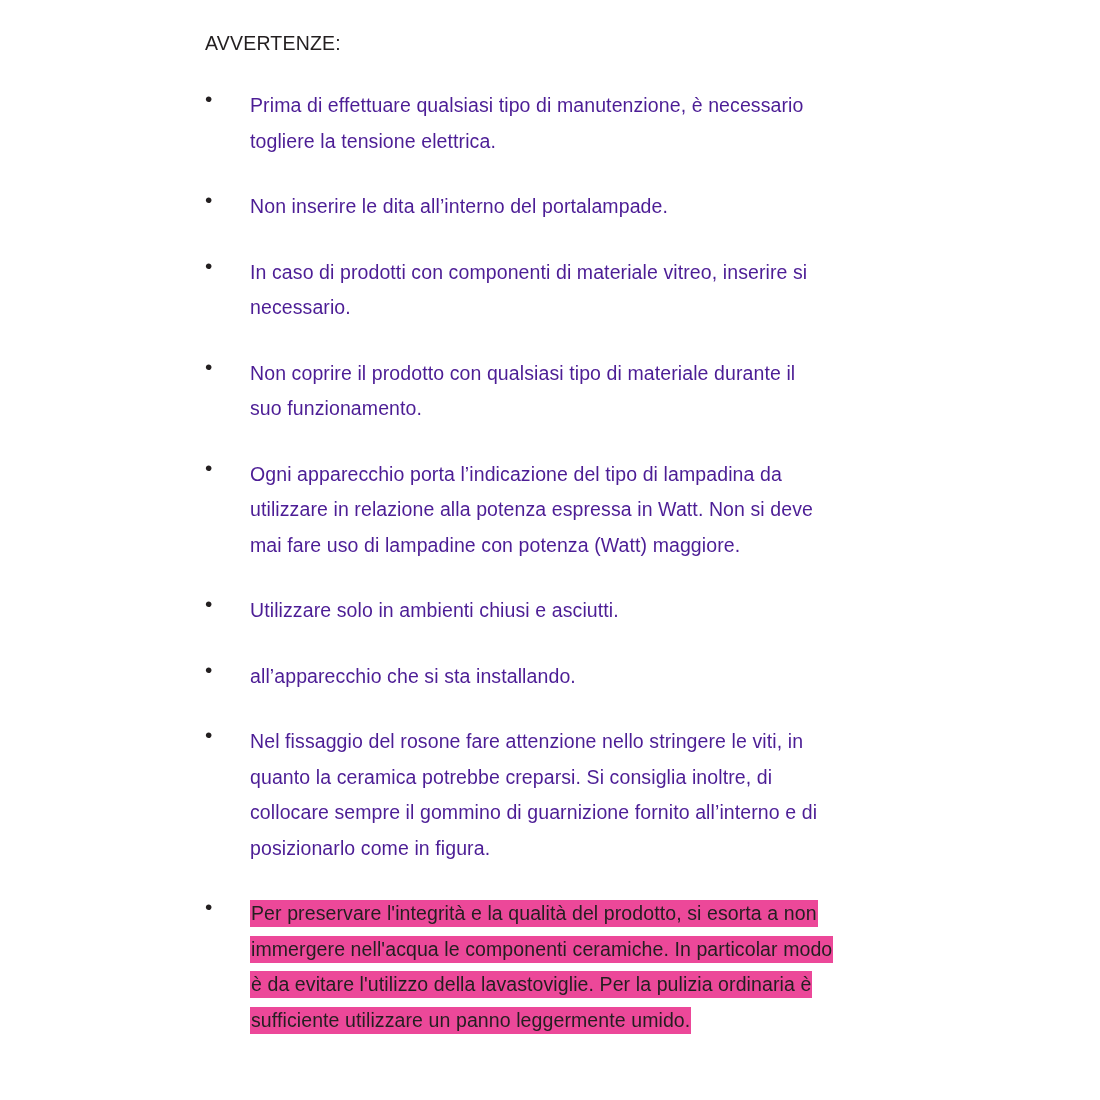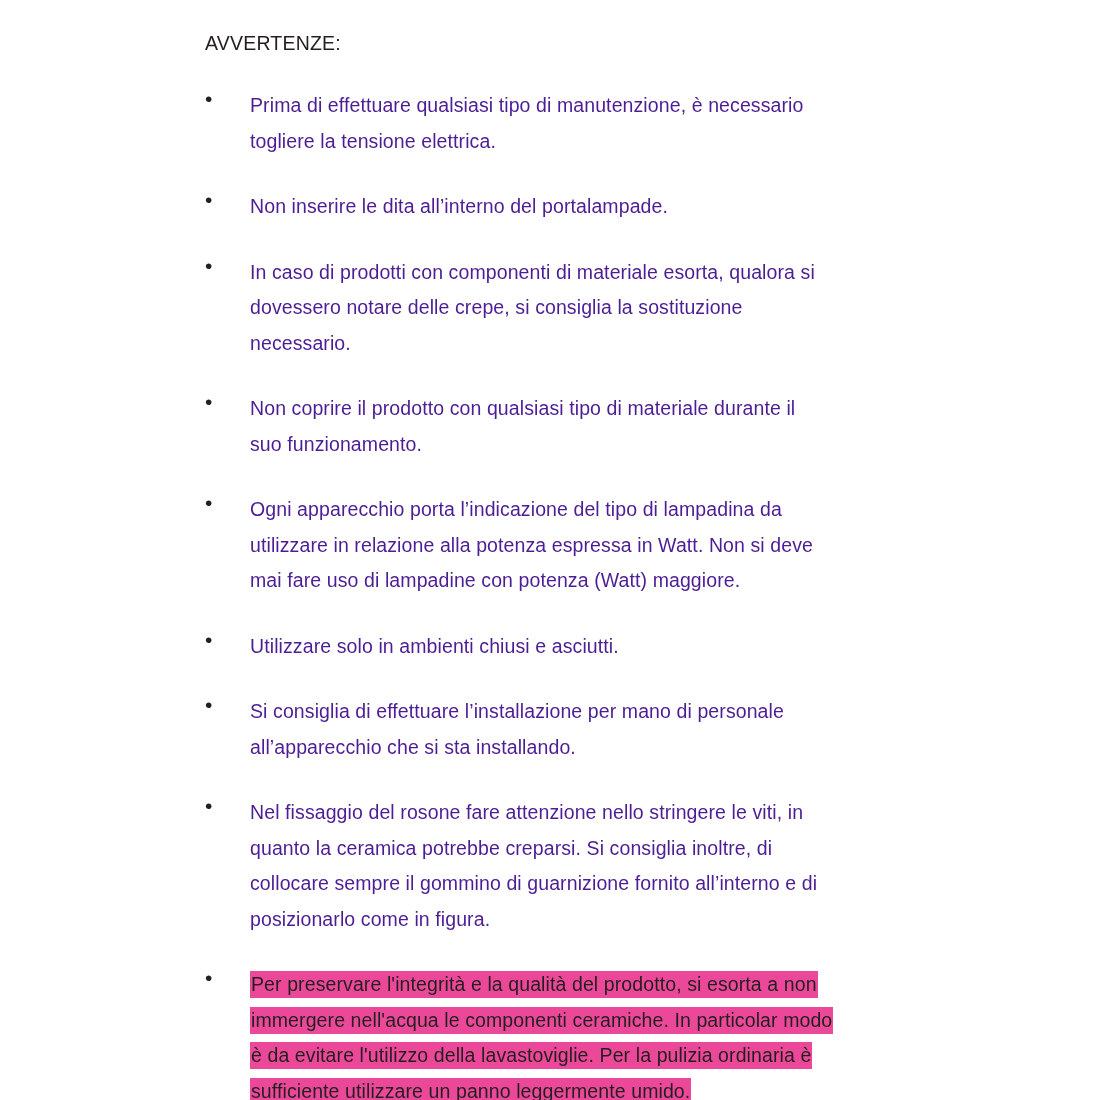--- a/index.html
+++ b/index.html
@@ -95,22 +95,21 @@
         <span class="warning-text">
           <span class="hl-lines">
             <span class="hl-row">Non inserire le dita all’interno del portalampade.</span>
           </span>
         </span>
       </li>
       <li class="warning-item spacer-large">
         <span class="bullet-marker">•</span>
         <span class="warning-text">
           <span class="hl-lines">
-            <span class="hl-row">In caso di prodotti con componenti di materiale esorta, qualora si</span>
-            <span class="hl-row">dovessero notare delle crepe, si consiglia la sostituzione</span>
+            <span class="hl-row">In caso di prodotti con componenti di materiale vitreo, inserire si</span>
             <span class="hl-row">necessario.</span>
           </span>
         </span>
       </li>
       <li class="warning-item spacer-large">
         <span class="bullet-marker">•</span>
         <span class="warning-text">
           <span class="hl-lines">
             <span class="hl-row">Non coprire il prodotto con qualsiasi tipo di materiale durante il</span>
             <span class="hl-row">suo funzionamento.</span>
@@ -132,21 +131,20 @@
         <span class="warning-text">
           <span class="hl-lines">
             <span class="hl-row">Utilizzare solo in ambienti chiusi e asciutti.</span>
           </span>
         </span>
       </li>
       <li class="warning-item spacer-large">
         <span class="bullet-marker">•</span>
         <span class="warning-text">
           <span class="hl-lines">
-            <span class="hl-row">Si consiglia di effettuare l’installazione per mano di personale</span>
             <span class="hl-row">all’apparecchio che si sta installando.</span>
           </span>
         </span>
       </li>
       <li class="warning-item spacer-large">
         <span class="bullet-marker">•</span>
         <span class="warning-text">
           <span class="hl-lines">
             <span class="hl-row">Nel fissaggio del rosone fare attenzione nello stringere le viti, in</span>
             <span class="hl-row">quanto la ceramica potrebbe creparsi. Si consiglia inoltre, di</span>

